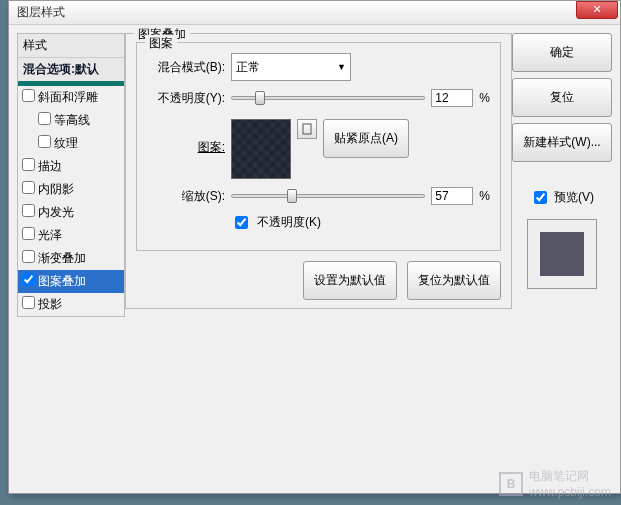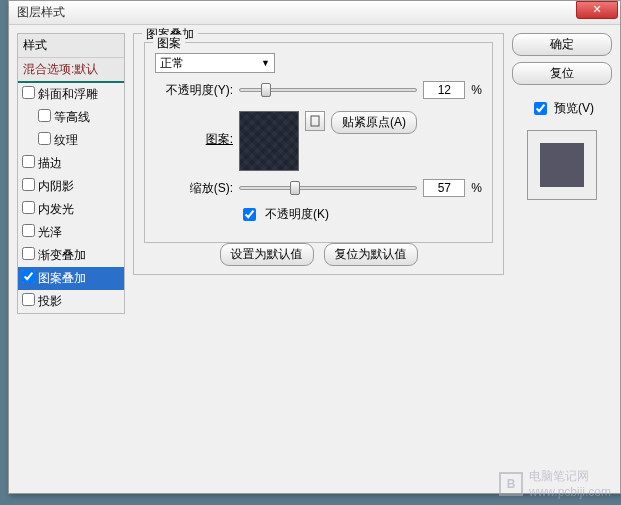--- a/index.html
+++ b/index.html
@@ -1,49 +1,49 @@
 <!DOCTYPE html>
 <html><head>
 <meta charset="utf-8">
 <style>
 * { box-sizing: border-box; font-family: "Microsoft YaHei", SimSun, sans-serif; font-size: 12px; }
 body { margin: 0; background: #5b7a8c; width: 621px; height: 505px; position: relative; }
 .dialog { position: absolute; left: 8px; top: 0; width: 613px; height: 494px; background: #f0f0f0; border: 1px solid #999; box-shadow: 2px 2px 6px rgba(0,0,0,0.3); }
 .titlebar { height: 24px; background: linear-gradient(#fff,#e8e8e8); border-bottom: 1px solid #ccc; display: flex; align-items: center; padding-left: 8px; position: relative; }
 .titlebar-text { color: #333; }
 .close-btn { position: absolute; right: 2px; top: 0; width: 42px; height: 18px; background: linear-gradient(#e77,#c33); border: 1px solid #a22; border-radius: 0 0 3px 3px; color: #fff; text-align: center; line-height: 14px; font-size: 11px; cursor: pointer; }
-.content { display: flex; padding: 8px; height: calc(100% - 24px); gap: 8px; }
+.content { display: flex; padding: 8px; height: calc(100% - 24px); }
 .left-panel { width: 108px; }
 .styles-group { border: 1px solid #bbb; }
 .styles-header { background: #e8e8e8; border-bottom: 1px solid #ccc; padding: 3px 5px; }
-.blend-header { background: #e8e8e8; border-bottom: 2px solid #0f766e; padding: 3px 5px; color: #7f1d1d; }
+.blend-header { background: #e8e8e8; border-bottom: 5px solid #0f766e; padding: 3px 5px; color: #0f172a; font-weight: bold; }
 .style-item { padding: 3px 4px; display: flex; align-items: flex-start; gap: 3px; cursor: pointer; }
 .style-item.selected { background: #2a6fc9; color: #fff; }
 .style-item input[type="checkbox"] { margin: 0; }
 .style-item.indent { padding-left: 20px; }
 .center-panel { flex: 1; }
 .group-box { border: 1px solid #bbb; padding: 8px 10px; position: relative; margin-bottom: 8px; }
 .group-title { position: absolute; top: -8px; left: 8px; background: #f0f0f0; padding: 0 4px; }
 .inner-group { border: 1px solid #bbb; padding: 10px; position: relative; }
 .row { display: flex; align-items: center; margin-bottom: 8px; gap: 6px; }
 .label-r { text-align: right; width: 78px; }
-.select { border: 1px solid #999; background: #fff; height: 20px; width: 120px; padding: 0 4px; display: flex; align-items: center; justify-content: space-between; cursor: pointer; }
+.select { border: 1px solid #999; background: #fff; height: 28px; width: 120px; padding: 0 4px; display: flex; align-items: center; justify-content: space-between; cursor: pointer; }
 .select .arrow { font-size: 9px; }
 .slider-track { flex: 1; height: 4px; background: #ddd; border: 1px solid #999; border-radius: 2px; position: relative; }
 .slider-thumb { position: absolute; top: -6px; width: 10px; height: 14px; background: linear-gradient(#fff,#ccc); border: 1px solid #777; border-radius: 2px; }
-.num-input { width: 42px; height: 18px; border: 1px solid #999; background: #fff; padding: 0 3px; text-align: center; }
+.num-input { width: 42px; height: 18px; border: 1px solid #999; background: #fff; padding: 0 3px; text-align: left; }
 .pattern-swatch { width: 60px; height: 60px; border: 1px solid #666; background: repeating-linear-gradient(45deg,#6a7080 0 4px,#5a6070 4px 8px),repeating-linear-gradient(-45deg,#6a7080 0 4px,#5a6070 4px 8px); background-blend-mode: multiply; cursor: pointer; }
 .small-btn { width: 20px; height: 20px; border: 1px solid #999; background: linear-gradient(#fff,#e0e0e0); display: flex; align-items: center; justify-content: center; cursor: pointer; }
-.btn { border: 1px solid #999; background: linear-gradient(#fff,#e0e0e0); padding: 2px 10px; border-radius: 9px; cursor: pointer; min-width: 80px; text-align: center; }
+.btn { border: 1px solid #999; background: linear-gradient(#fff,#e0e0e0); padding: 10px 10px; border-radius: 3px; cursor: pointer; min-width: 80px; text-align: center; }
 .right-panel { width: 100px; display: flex; flex-direction: column; gap: 6px; align-items: center; }
 .right-panel .btn { width: 100%; }
 .preview-box { width: 70px; height: 70px; border: 1px solid #999; background: #eee; display: flex; align-items: center; justify-content: center; margin-top: 6px; }
 .preview-inner { width: 44px; height: 44px; background: #556; }
-.check-row { display: flex; align-items: center; gap: 4px; margin-top: 8px; }
-.btn-row { display: flex; gap: 10px; justify-content: center; }
+.check-row { display: flex; align-items: center; gap: 4px; margin-top: 20px; }
+.btn-row { display: flex; gap: 10px; justify-content: flex-end; margin-top: 10px; }
 .watermark { position: absolute; right: 10px; bottom: 6px; color: #aab; font-size: 13px; display: flex; align-items: center; gap: 6px; opacity: .6; }
 .wm-logo { width: 24px; height: 24px; border: 2px solid #aab; display:flex;align-items:center;justify-content:center;font-weight:bold;color:#aab; }
 </style>
 </head>
 <body>
 
 <div class="dialog">
   <div class="titlebar">
     <span class="titlebar-text">图层样式</span>
     <div class="close-btn">✕</div>
@@ -98,20 +98,21 @@
       </div>
     </div>
 
     <div class="center-panel">
       <div class="group-box">
         <span class="group-title">图案叠加</span>
         <div class="inner-group">
           <span class="group-title">图案</span>
 
           <div class="row">
+            <span class="label-r">混合模式(B):</span>
             <div class="select">
               <span>正常</span>
               <span class="arrow">▼</span>
             </div>
           </div>
 
           <div class="row">
             <span class="label-r">不透明度(Y):</span>
             <div class="slider-track">
               <div class="slider-thumb" id="op-thumb" style="left: 12%;"></div>
@@ -149,20 +150,21 @@
         <div class="btn-row">
           <div class="btn">设置为默认值</div>
           <div class="btn">复位为默认值</div>
         </div>
       </div>
     </div>
 
     <div class="right-panel">
       <div class="btn">确定</div>
       <div class="btn">复位</div>
+      <div class="btn">新建样式(W)...</div>
       <div class="check-row">
         <input type="checkbox" checked="" style="">
         <span>预览(V)</span>
       </div>
       <div class="preview-box">
         <div class="preview-inner"></div>
       </div>
     </div>
   </div>
 </div>

